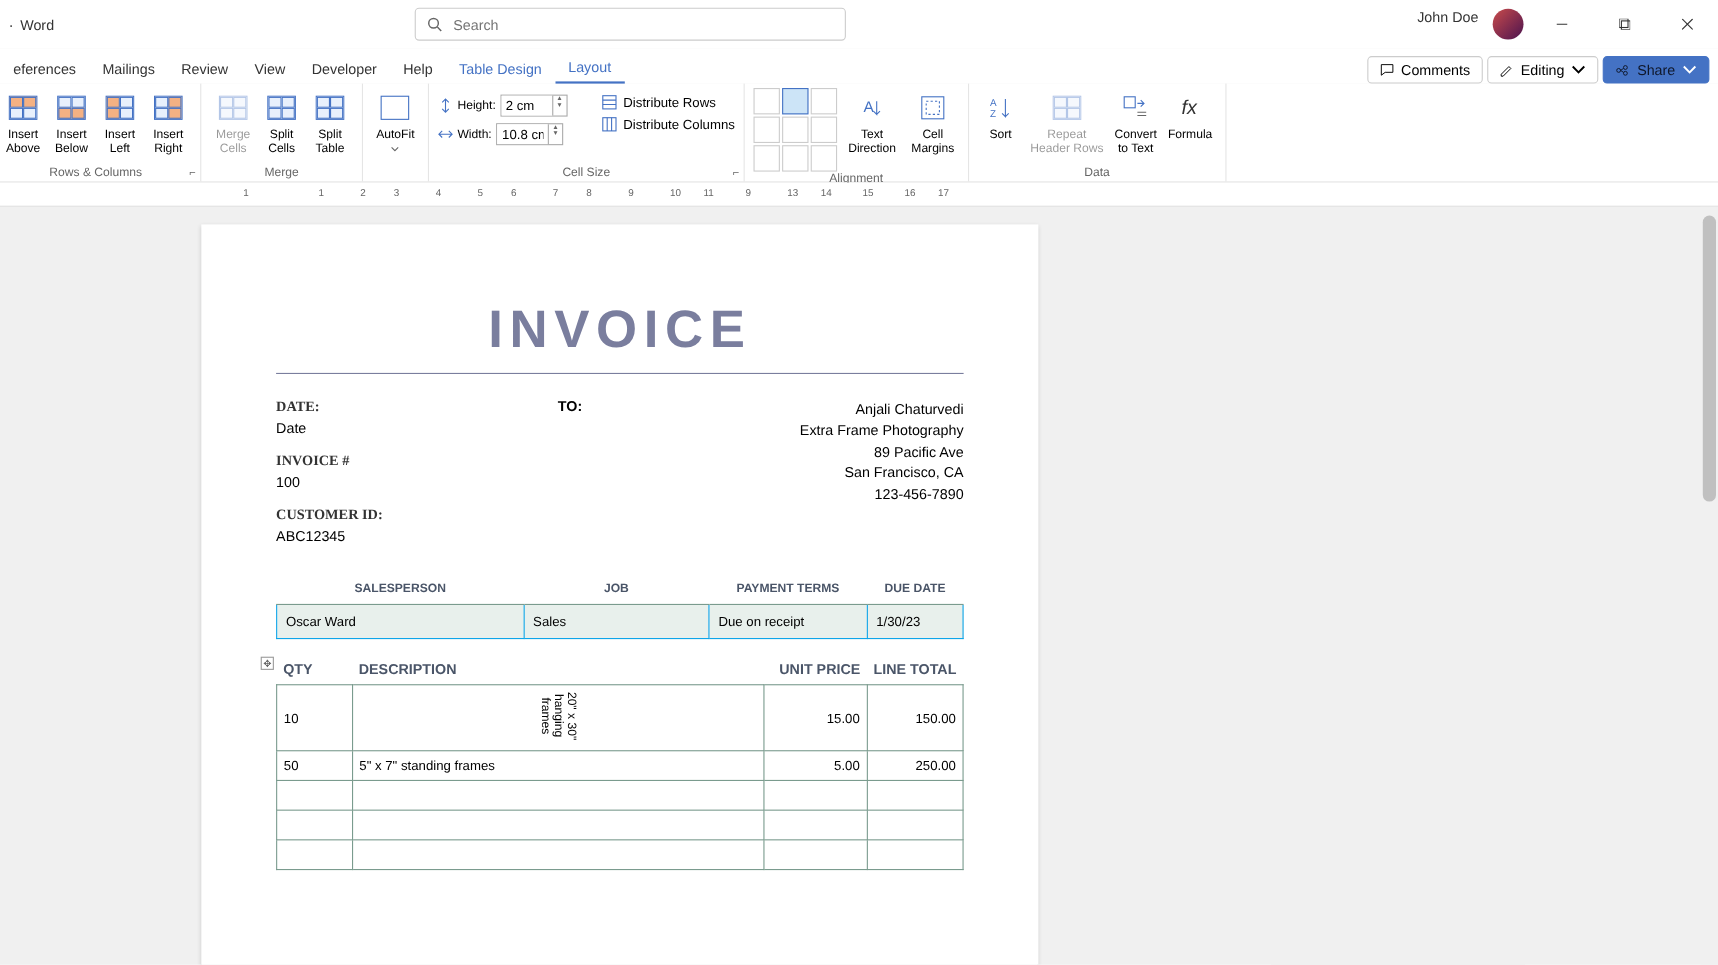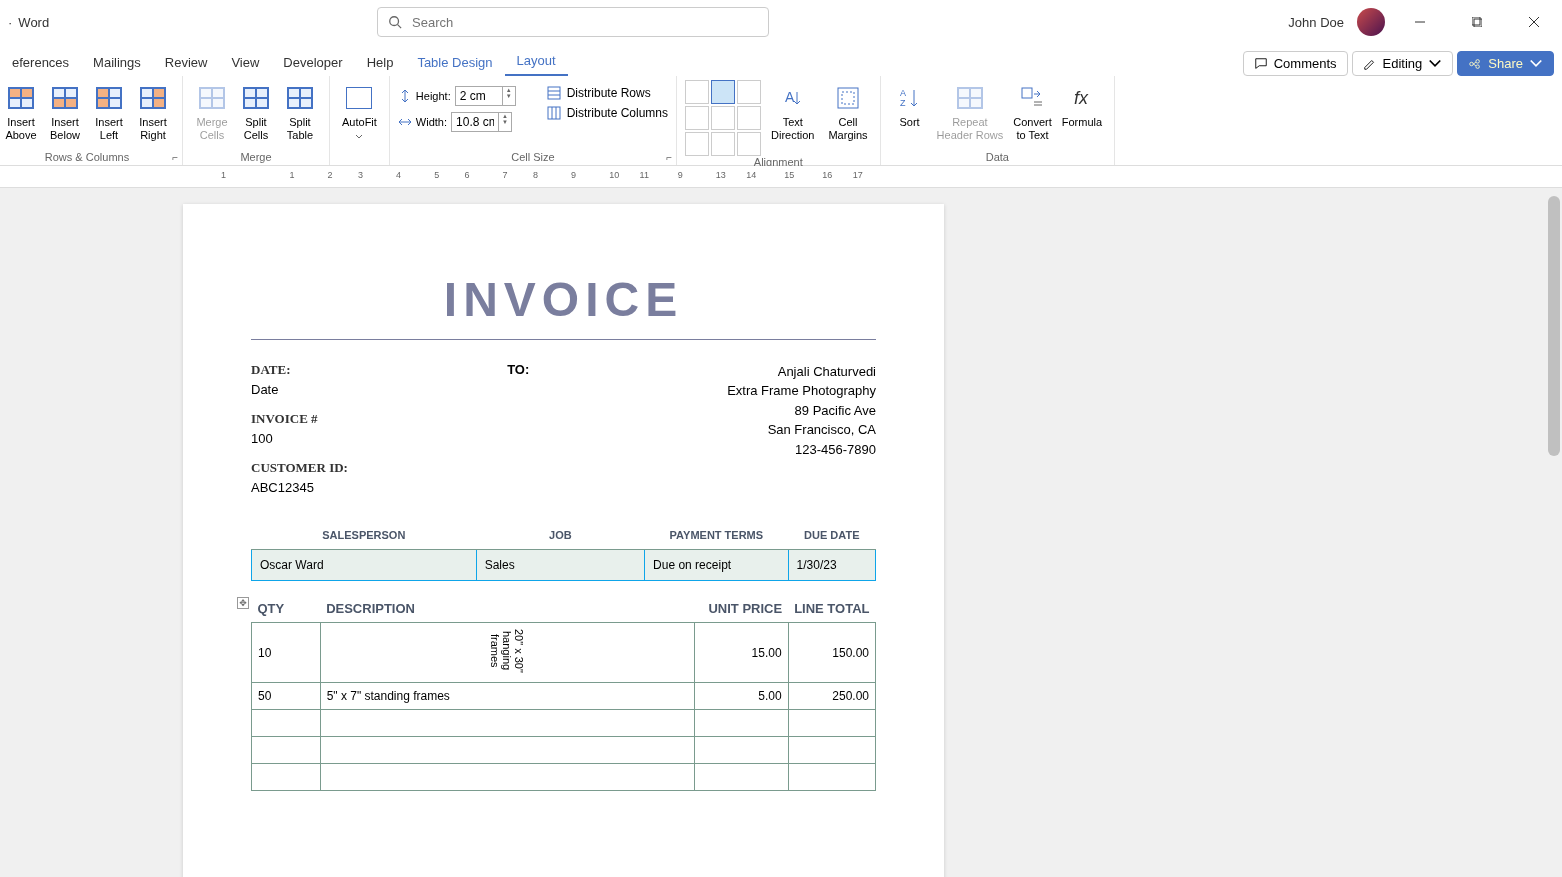--- a/index.html
+++ b/index.html
@@ -5,34 +5,34 @@
 * { margin: 0; padding: 0; box-sizing: border-box; }
 body { font-family: 'Segoe UI', Tahoma, sans-serif; background: #f3f3f3; overflow: hidden; width: 1562px; height: 877px; position: relative; }
 
 
 .titlebar { height: 44px; background: #fff; display: flex; align-items: center; padding: 0 8px; position: relative; }
 .titlebar-left { display: flex; align-items: center; gap: 6px; font-size: 13px; color: #333; }
 .titlebar-search { position: absolute; left: 350px; width: 392px; margin-left: 27px; }
 .search-box { display: flex; align-items: center; background: #fff; border: 1px solid #ccc; border-radius: 4px; height: 30px; padding: 0 10px; }
 .search-box svg { margin-right: 10px; color: #666; }
 .search-box input { border: none; outline: none; font-size: 13px; flex: 1; color: #666; }
-.titlebar-right { position: absolute; right: 6px; display: flex; align-items: center; gap: 13px; }
+.titlebar-right { position: absolute; right: 6px; display: flex; gap: 13px; }
 .user-name { font-size: 13px; color: #333; }
 .avatar { width: 28px; height: 28px; border-radius: 50%; background: linear-gradient(135deg, #c94b4b, #4b134f); }
 .win-btn { width: 44px; height: 28px; display: flex; align-items: center; justify-content: center; cursor: pointer; }
 .win-btn svg { color: #333; }
 
 
 .tabs { height: 32px; background: #fff; display: flex; align-items: flex-end; padding-left: 0; gap: 0; position: relative; }
 .tab { padding: 6px 12px; font-size: 13px; color: #333; cursor: pointer; }
 .tab.contextual { color: #4472c4; }
 .tab.active { color: #4472c4; border-bottom: 2px solid #4472c4; }
 .tabs-right { position: absolute; right: 8px; display: flex; gap: 4px; align-items: center; }
 .action-btn { display: flex; align-items: center; gap: 6px; border: 1px solid #ccc; background: #fff; border-radius: 4px; padding: 4px 10px; font-size: 13px; cursor: pointer; }
-.share-btn { background: #4472c4; color: #fef9c3; border-color: #4472c4; }
+.share-btn { background: #4472c4; color: #0f172a; border-color: #4472c4; }
 .action-btn svg { width: 14px; height: 14px; }
 
 
 .ribbon { height: 90px; background: #fff; border-bottom: 1px solid #ddd; display: flex; }
 .ribbon-group { border-right: 1px solid #e5e5e5; padding: 4px 8px 0 8px; display: flex; flex-direction: column; position: relative; }
 .ribbon-group-content { display: flex; align-items: flex-start; gap: 2px; flex: 1; }
 .ribbon-group-label { font-size: 11px; color: #666; text-align: center; padding-bottom: 2px; }
 .ribbon-btn-lg { display: flex; flex-direction: column; align-items: center; justify-content: flex-start; padding: 2px 4px; cursor: pointer; min-width: 42px; }
 .ribbon-btn-lg .icon-lg { width: 32px; height: 32px; display: flex; align-items: center; justify-content: center; }
 .ribbon-btn-lg .lbl { font-size: 11px; text-align: center; line-height: 13px; margin-top: 2px; }

